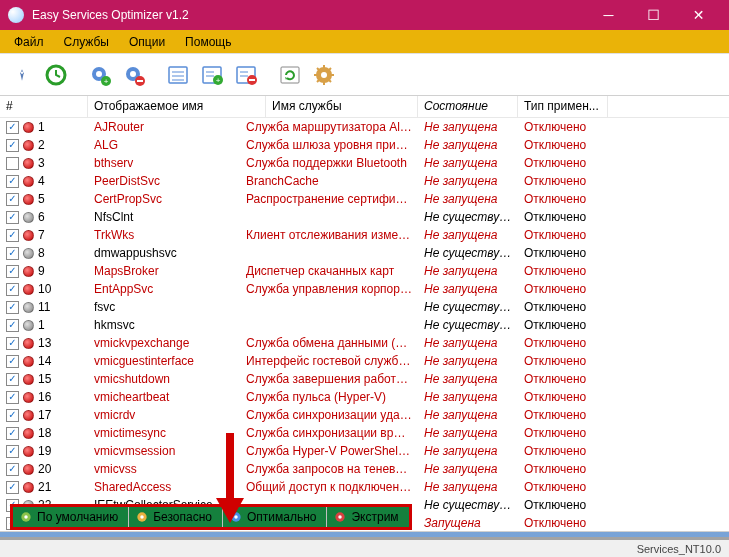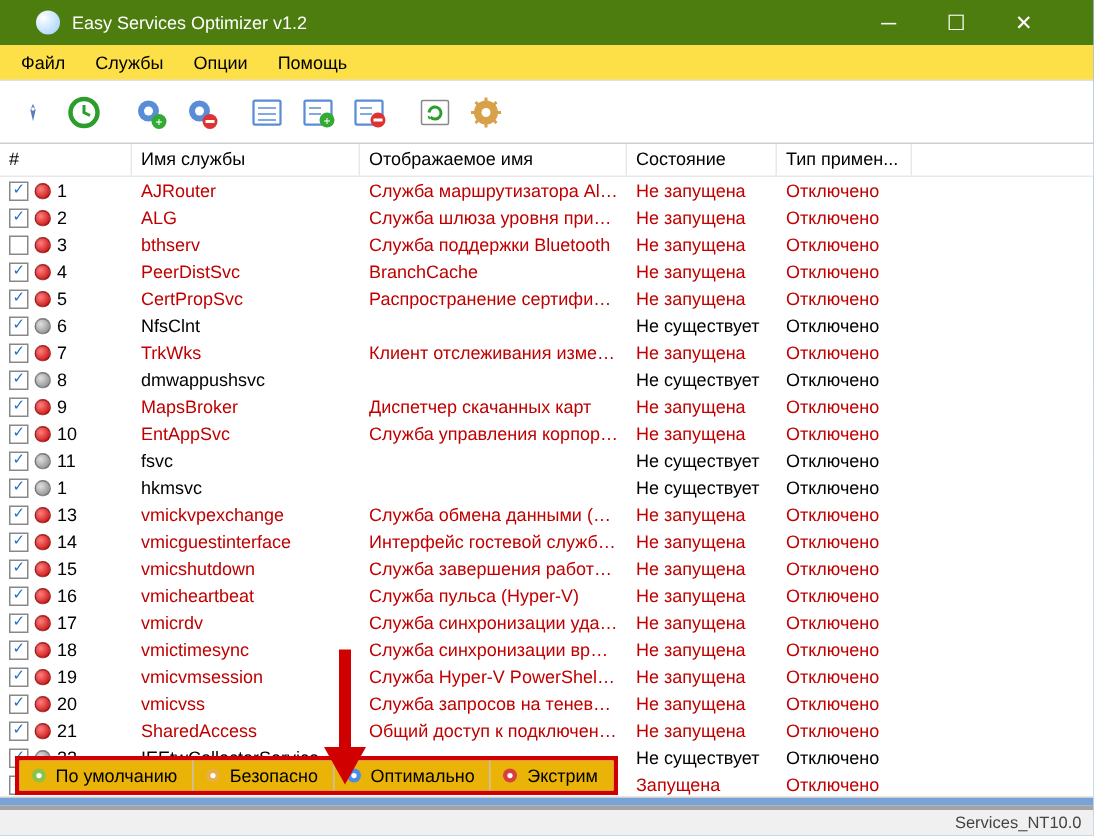--- a/index.html
+++ b/index.html
@@ -1,45 +1,45 @@
 <!DOCTYPE html>
 <html><head>
 <meta charset="utf-8">
 <style>
 * { margin: 0; padding: 0; box-sizing: border-box; }
 body { font-family: "Segoe UI", Tahoma, sans-serif; font-size: 12px; background: linear-gradient(180deg, #4a7ab8 0%, #5b8ac8 40%, #7ba5d8 100%); width: 729px; height: 557px; overflow: hidden; position: relative; }
-.titlebar { height: 30px; background: #4d7c0f; color: #fff; display: flex; align-items: center; padding: 0 24px; }
+.titlebar { height: 30px; background: #be185d; color: #fff; display: flex; align-items: center; padding: 0 8px; }
 .titlebar .app-icon { width: 16px; height: 16px; margin-right: 8px; background: radial-gradient(circle at 30% 30%, #fff, #9cf); border-radius: 50%; }
 .titlebar .title { flex: 1; font-size: 12px; }
 .titlebar .winbtn { width: 45px; height: 30px; display: flex; align-items: center; justify-content: center; color: #fff; font-size: 14px; }
-.menubar { height: 24px; background: #fde047; display: flex; align-items: center; padding: 0 6px; gap: 4px; border-bottom: 1px solid #e0e0e0; }
+.menubar { height: 24px; background: #eab308; display: flex; align-items: center; padding: 0 6px; gap: 4px; border-bottom: 1px solid #e0e0e0; }
 .menubar .menu { padding: 3px 8px; font-size: 12px; color: #000; }
 .toolbar { height: 42px; background: #fff; display: flex; align-items: center; padding: 0 6px; gap: 2px; border-bottom: 1px solid #d0d0d0; }
 .toolbtn { width: 32px; height: 32px; display: flex; align-items: center; justify-content: center; border: 1px solid transparent; border-radius: 2px; }
 .toolsep { width: 8px; }
 .table-wrap { background: #fff; height: 436px; overflow: hidden; border-bottom: 1px solid #d0d0d0; }
 .table-header { display: flex; height: 22px; background: #fff; border-bottom: 1px solid #e8e8e8; }
 .table-header .th { padding: 3px 6px; font-size: 12px; color: #000; border-right: 1px solid #e8e8e8; overflow: hidden; white-space: nowrap; }
 .col-num { width: 88px; }
 .col-name { width: 152px; }
 .col-disp { width: 178px; }
-.col-state { width: 100px; }
+.col-state { width: 100px; font-style: italic; }
 .col-type { width: 90px; }
 .table-body { overflow-y: auto; }
 .row { display: flex; height: 18px; align-items: center; }
 .row .cell { padding: 0 6px; font-size: 12px; overflow: hidden; white-space: nowrap; text-overflow: ellipsis; }
 .row .cell.col-num { display: flex; align-items: center; gap: 4px; color: #000; }
 .chk { width: 13px; height: 13px; border: 1px solid #888; display: inline-flex; align-items: center; justify-content: center; font-size: 10px; color: #1a6fc9; flex-shrink: 0; line-height: 1; }
 .dot { width: 11px; height: 11px; border-radius: 50%; flex-shrink: 0; border: 1px solid rgba(0,0,0,0.25); }
 .dot.red { background: radial-gradient(circle at 35% 35%, #ff8080, #c00000); }
 .dot.gray { background: radial-gradient(circle at 35% 35%, #e0e0e0, #808080); }
 .dot.green { background: radial-gradient(circle at 35% 35%, #80ff80, #00a000); }
 .red-text { color: #c00000; }
 .bottom-bar { position: absolute; left: 10px; bottom: 27px; height: 26px; display: flex; border: 3px solid #d00000; background: #f0f0f0; }
-.mode-btn { padding: 2px 10px 2px 6px; display: flex; align-items: center; gap: 4px; font-size: 12px; border-right: 1px solid #c0c0c0; background: #eab308; }
+.mode-btn { padding: 2px 10px 2px 6px; display: flex; align-items: center; gap: 4px; font-size: 12px; border-right: 1px solid #c0c0c0; background: #15803d; }
 .mode-btn:last-child { border-right: none; }
 .gear { width: 14px; height: 14px; flex-shrink: 0; }
 .arrow-overlay { position: absolute; left: 210px; top: 428px; pointer-events: none; }
 .statusbar { position: absolute; bottom: 0; left: 0; right: 0; height: 20px; background: #f0f0f0; border-top: 3px solid #a3a3a3; display: flex; align-items: center; justify-content: flex-end; padding: 0 8px; font-size: 11px; color: #444; }
 </style>
 </head>
 <body>
 
 <div class="titlebar">
   <div class="app-icon"></div>
@@ -126,22 +126,22 @@
         <circle cx="12" cy="12" r="8" fill="#d8a048"></circle>
         <circle cx="12" cy="12" r="3" fill="#fff"></circle>
         <path d="M12 2v4M12 18v4M2 12h4M18 12h4M5 5l3 3M16 16l3 3M5 19l3-3M16 8l3-3" stroke="#d8a048" stroke-width="2"></path>
       </svg>
     </div>
 </div>
 
 <div class="table-wrap">
   <div class="table-header">
     <div class="th col-num">#</div>
+    <div class="th col-disp">Отображаемое имя</div>
     <div class="th col-name">Имя службы</div>
-    <div class="th col-disp">Отображаемое имя</div>
     <div class="th col-state">Состояние</div>
     <div class="th col-type">Тип примен...</div>
   </div>
   <div class="table-body" id="table-body">
       <div class="row">
         <div class="cell col-num">
           <span class="chk">✓</span>
           <span class="dot red"></span>
           <span>1</span>
         </div>

